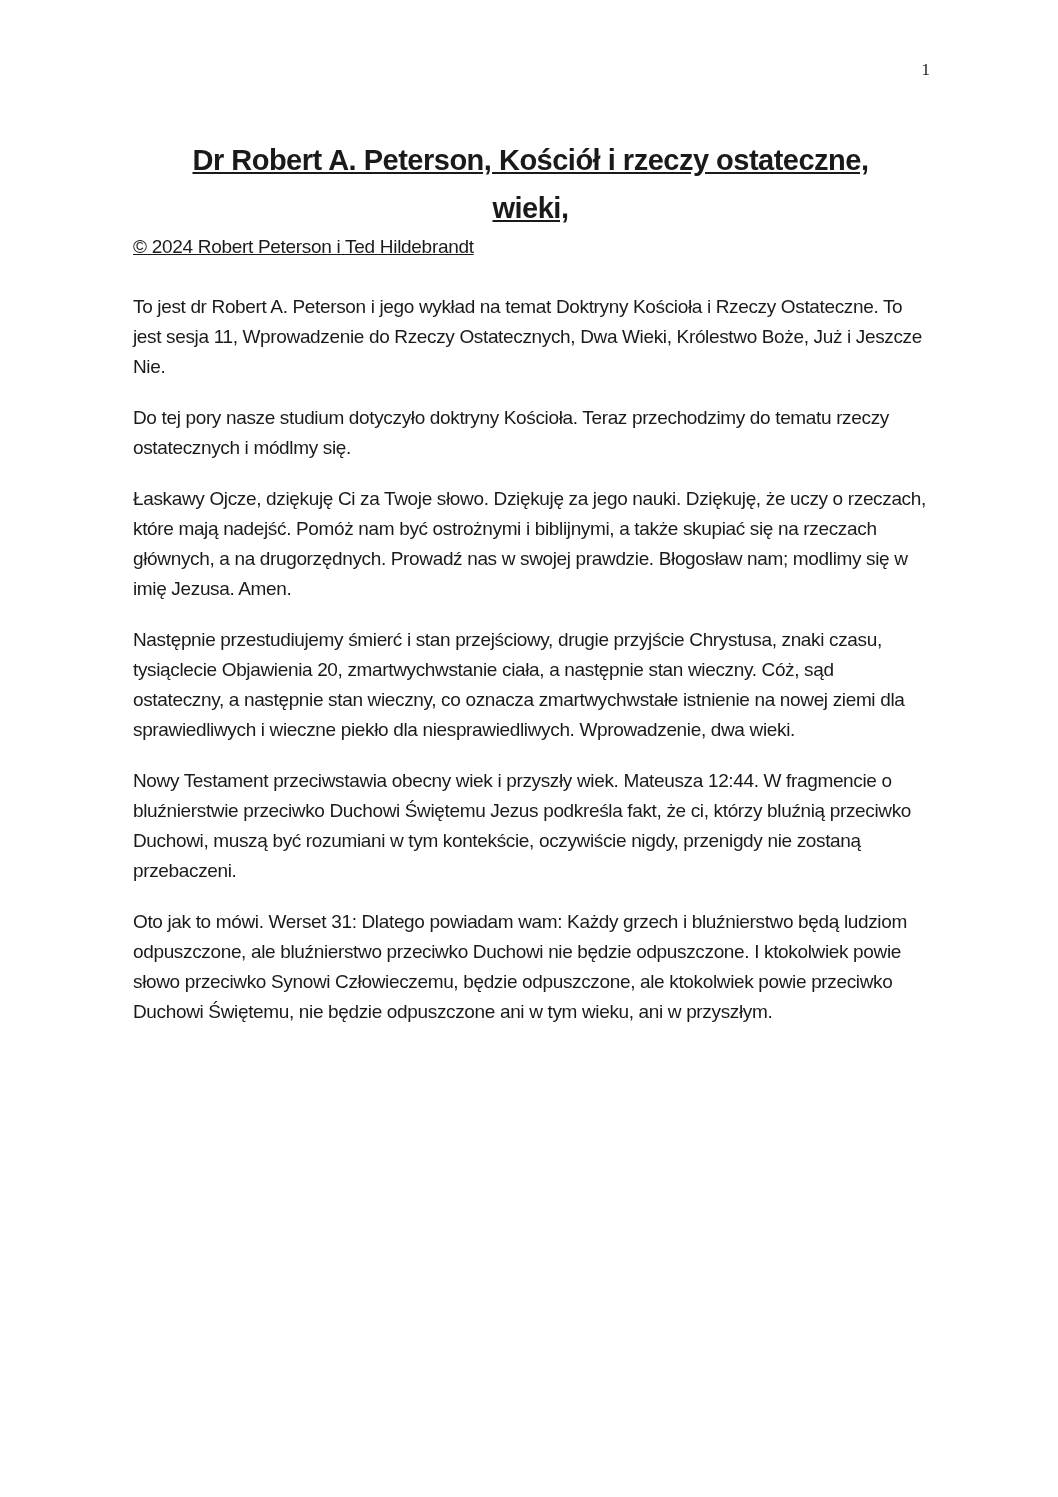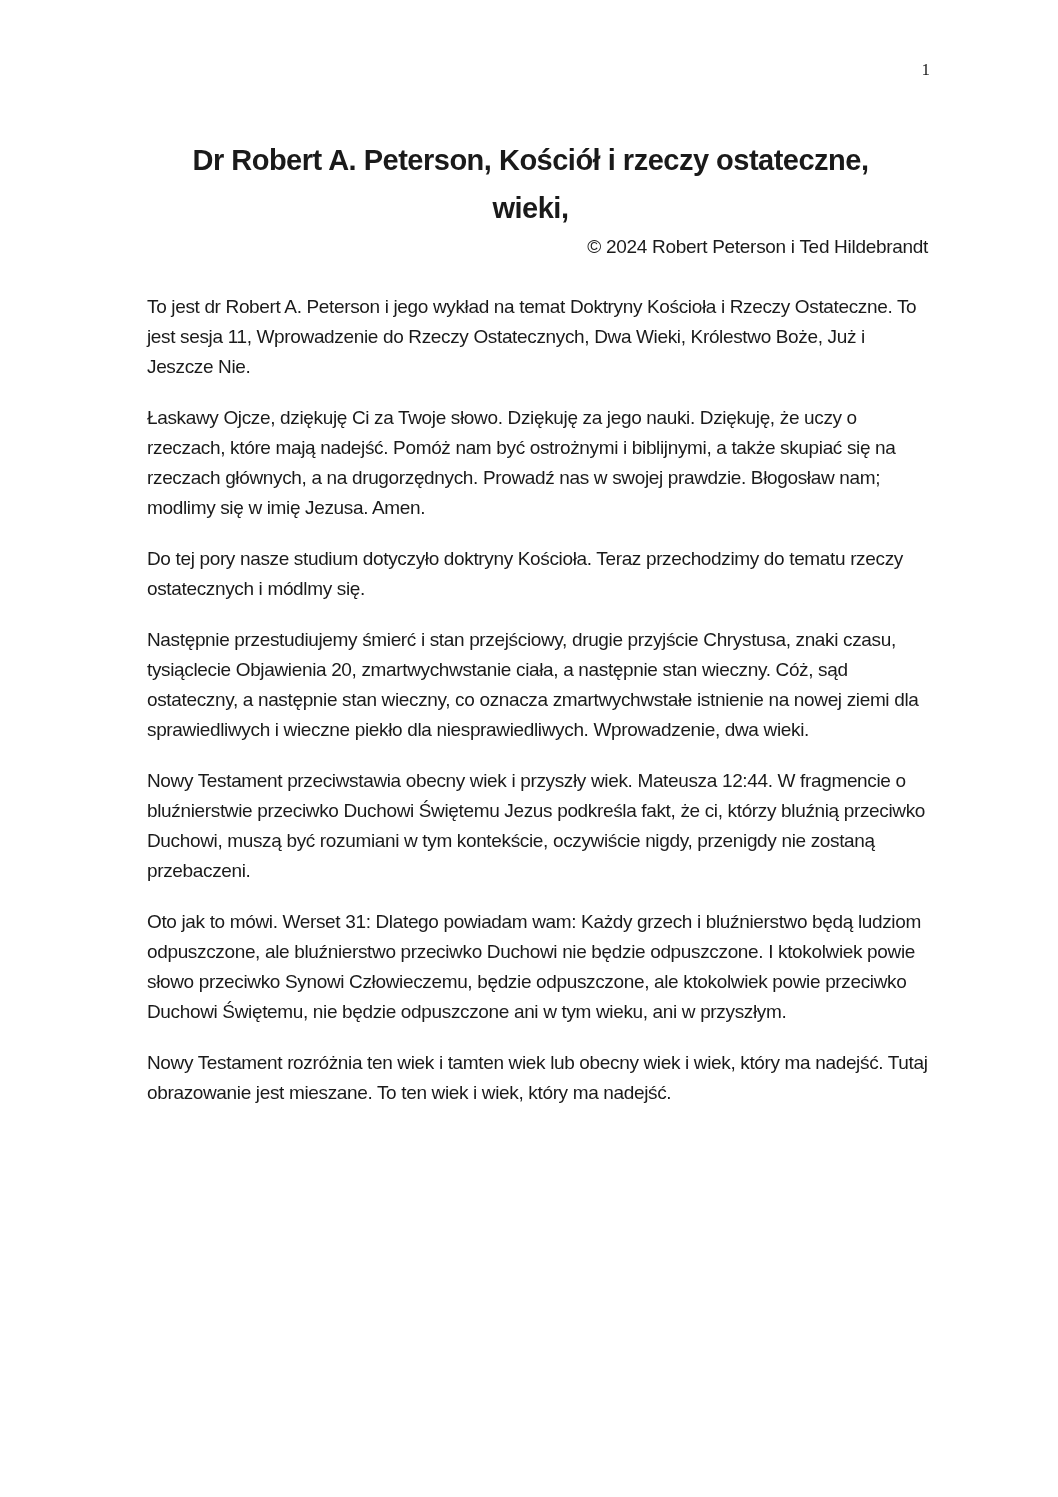--- a/index.html
+++ b/index.html
@@ -27,45 +27,46 @@
   }
   .content {
     position: absolute;
     top: 136px;
     left: 133px;
     width: 795px;
   }
   .title-block {
     text-align: center;
     margin: 0 0 4px 0;
+    text-decoration: underline;
   }
   .title-line {
     font-size: 29px;
     font-weight: bold;
     line-height: 48px;
     letter-spacing: -0.5px;
     color: #1a1a1a;
     white-space: nowrap;
   }
   .copyright-line {
-    text-align: right;
+    text-align: left;
     font-size: 19px;
     line-height: 26px;
     letter-spacing: -0.3px;
     margin: 2px 0 0 0;
     color: #1a1a1a;
   }
   .body-text {
     margin-top: 32px;
   }
   .paragraph {
     font-size: 19px;
     line-height: 30px;
     letter-spacing: -0.35px;
-    margin: 0 0 21px 14px;
+    margin: 0 0 21px 0;
     text-align: left;
     color: #1a1a1a;
   }
 </style>
 </head>
 <body>
 
 <div class="page">
 
   <div class="page-number">1</div>
@@ -73,23 +74,22 @@
   <div class="content">
 
     <div class="title-block">
       <div class="title-line">Dr Robert A. Peterson, Kościół i rzeczy ostateczne,</div>
       <div class="title-line">wieki,</div>
       <div class="copyright-line">© 2024 Robert Peterson i Ted Hildebrandt</div>
     </div>
 
     <div class="body-text">
       <p class="paragraph">To jest dr Robert A. Peterson i jego wykład na temat Doktryny Kościoła i Rzeczy Ostateczne. To jest sesja 11, Wprowadzenie do Rzeczy Ostatecznych, Dwa Wieki, Królestwo Boże, Już i Jeszcze Nie.</p>
+      <p class="paragraph">Do tej pory nasze studium dotyczyło doktryny Kościoła. Teraz przechodzimy do tematu rzeczy ostatecznych i módlmy się.</p>
       <p class="paragraph">Łaskawy Ojcze, dziękuję Ci za Twoje słowo. Dziękuję za jego nauki. Dziękuję, że uczy o rzeczach, które mają nadejść. Pomóż nam być ostrożnymi i biblijnymi, a także skupiać się na rzeczach głównych, a na drugorzędnych. Prowadź nas w swojej prawdzie. Błogosław nam; modlimy się w imię Jezusa. Amen.</p>
-      <p class="paragraph">Do tej pory nasze studium dotyczyło doktryny Kościoła. Teraz przechodzimy do tematu rzeczy ostatecznych i módlmy się.</p>
       <p class="paragraph">Następnie przestudiujemy śmierć i stan przejściowy, drugie przyjście Chrystusa, znaki czasu, tysiąclecie Objawienia 20, zmartwychwstanie ciała, a następnie stan wieczny. Cóż, sąd ostateczny, a następnie stan wieczny, co oznacza zmartwychwstałe istnienie na nowej ziemi dla sprawiedliwych i wieczne piekło dla niesprawiedliwych. Wprowadzenie, dwa wieki.</p>
       <p class="paragraph">Nowy Testament przeciwstawia obecny wiek i przyszły wiek. Mateusza 12:44. W fragmencie o bluźnierstwie przeciwko Duchowi Świętemu Jezus podkreśla fakt, że ci, którzy bluźnią przeciwko Duchowi, muszą być rozumiani w tym kontekście, oczywiście nigdy, przenigdy nie zostaną przebaczeni.</p>
       <p class="paragraph">Oto jak to mówi. Werset 31: Dlatego powiadam wam: Każdy grzech i bluźnierstwo będą ludziom odpuszczone, ale bluźnierstwo przeciwko Duchowi nie będzie odpuszczone. I ktokolwiek powie słowo przeciwko Synowi Człowieczemu, będzie odpuszczone, ale ktokolwiek powie przeciwko Duchowi Świętemu, nie będzie odpuszczone ani w tym wieku, ani w przyszłym.</p>
-      <p class="paragraph">Nowy Testament rozróżnia ten wiek i tamten wiek lub obecny wiek i wiek, który ma nadejść. Tutaj obrazowanie jest mieszane. To ten wiek i wiek, który ma nadejść.</p>
     </div>
 
   </div>
 
 </div>
 
 </body></html>

